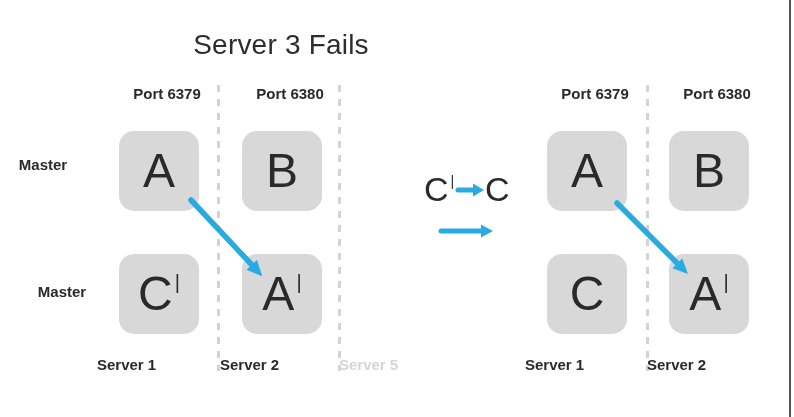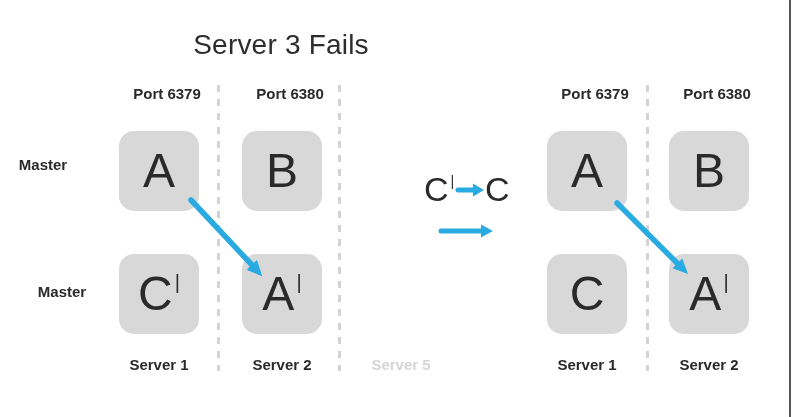--- a/index.html
+++ b/index.html
@@ -23,21 +23,21 @@
   .row-label.master{left:1px;top:156px;}
   .row-label.replica{left:20px;top:283px;}
   .col{position:absolute;top:85px;width:124px;height:292px;}
   .col-1{left:97px;}  .col-2{left:220px;} .col-3{left:339px;}
   .col-4{left:525px;} .col-5{left:647px;}
   .port-label{
     position:absolute;top:0;left:8px;width:124px;text-align:center;
     font-size:15px;font-weight:700;line-height:18px;
   }
   .server-label{
-    position:absolute;top:271px;left:0;width:124px;text-align:center;
+    position:absolute;top:271px;left:0;width:124px;text-align:left;
     font-size:15px;font-weight:700;line-height:18px;
   }
   .server-label.failed{color:#d5d5d7;}
   .box{
     position:absolute;left:22px;width:80px;height:80px;
     background:#d8d8d9;border-radius:15px;
     display:flex;align-items:center;justify-content:center;
   }
   .box.master-row{top:46px;}
   .box.replica-row{top:169px;}

